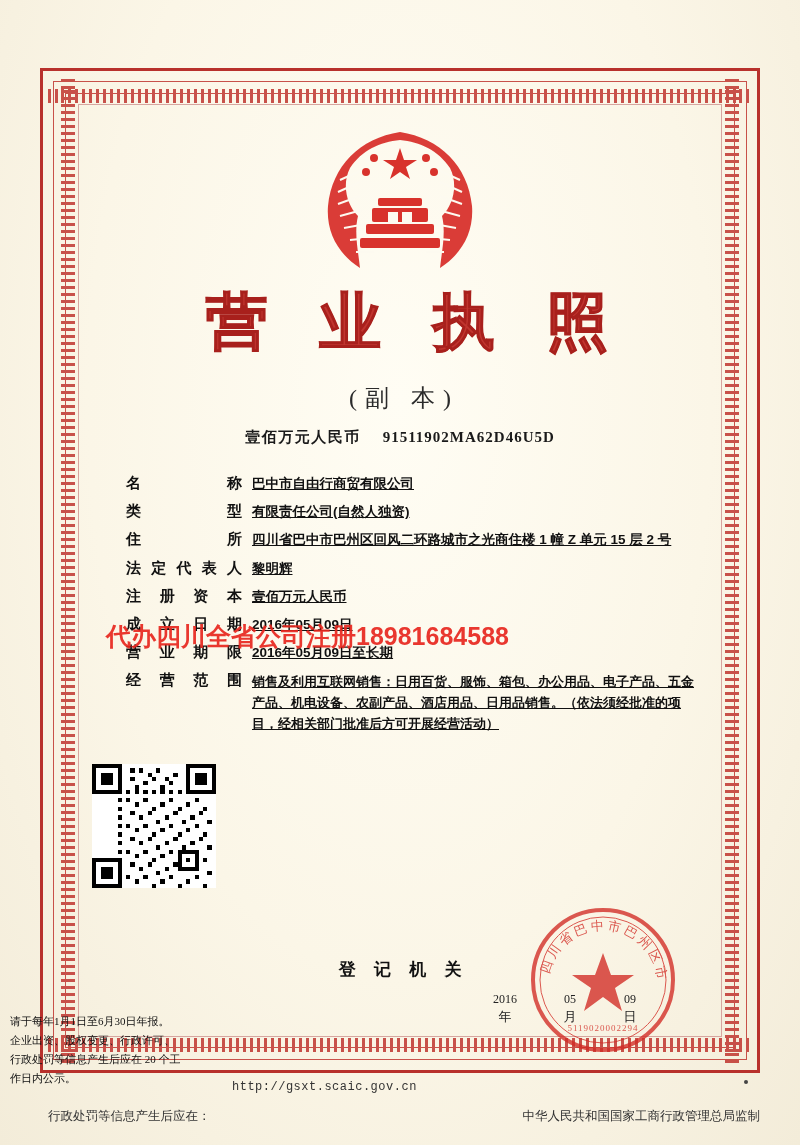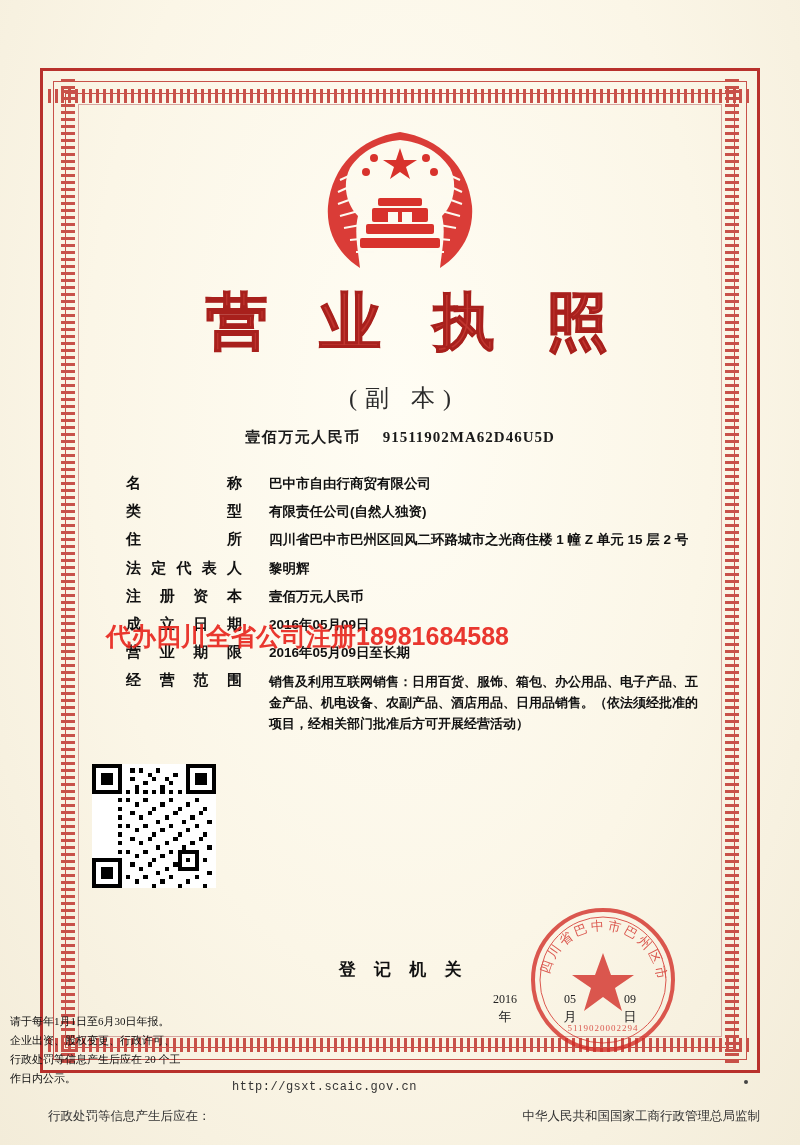--- a/index.html
+++ b/index.html
@@ -106,22 +106,23 @@
     justify-content:space-between;
     color:#111;
     font-family:"Liberation Serif", serif;
   }
   .label span{display:inline-block;}
   .value{
     flex:1;
     font-weight:bold;
     font-size:13.5px;
     line-height:19px;
-    padding-left:27px;
+    padding-left:10px;
     color:#111;
+    text-decoration:underline;
   }
   .value.multi{line-height:20px;}
   .value.scope{font-weight:bold;font-size:13px;line-height:21px;}
 
   
   .watermark{
     position:absolute;
     left:106px;top:596px;
     font-family:"Liberation Sans", sans-serif;
     font-size:25px;

